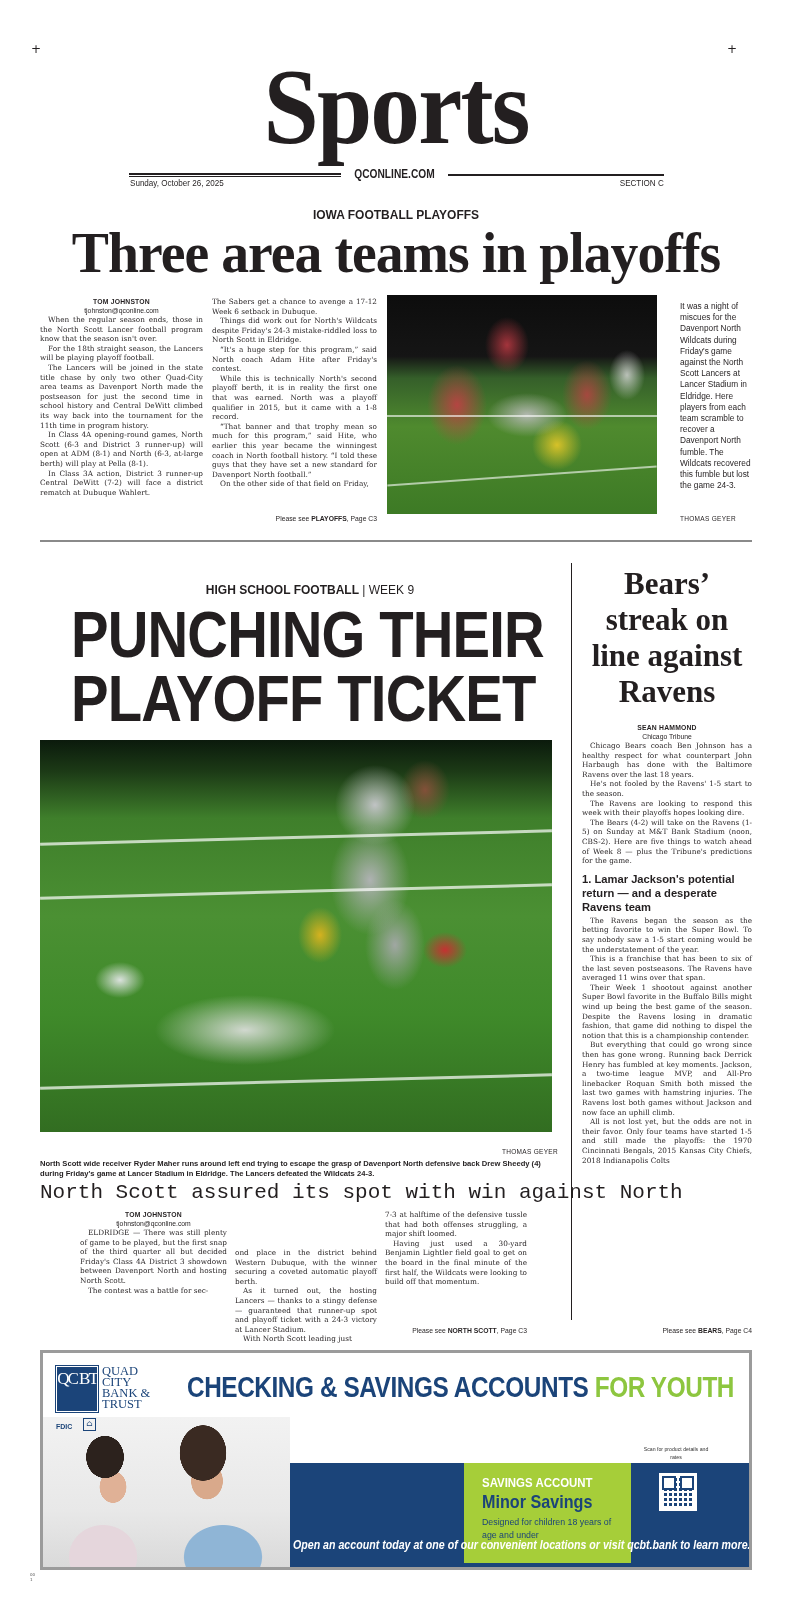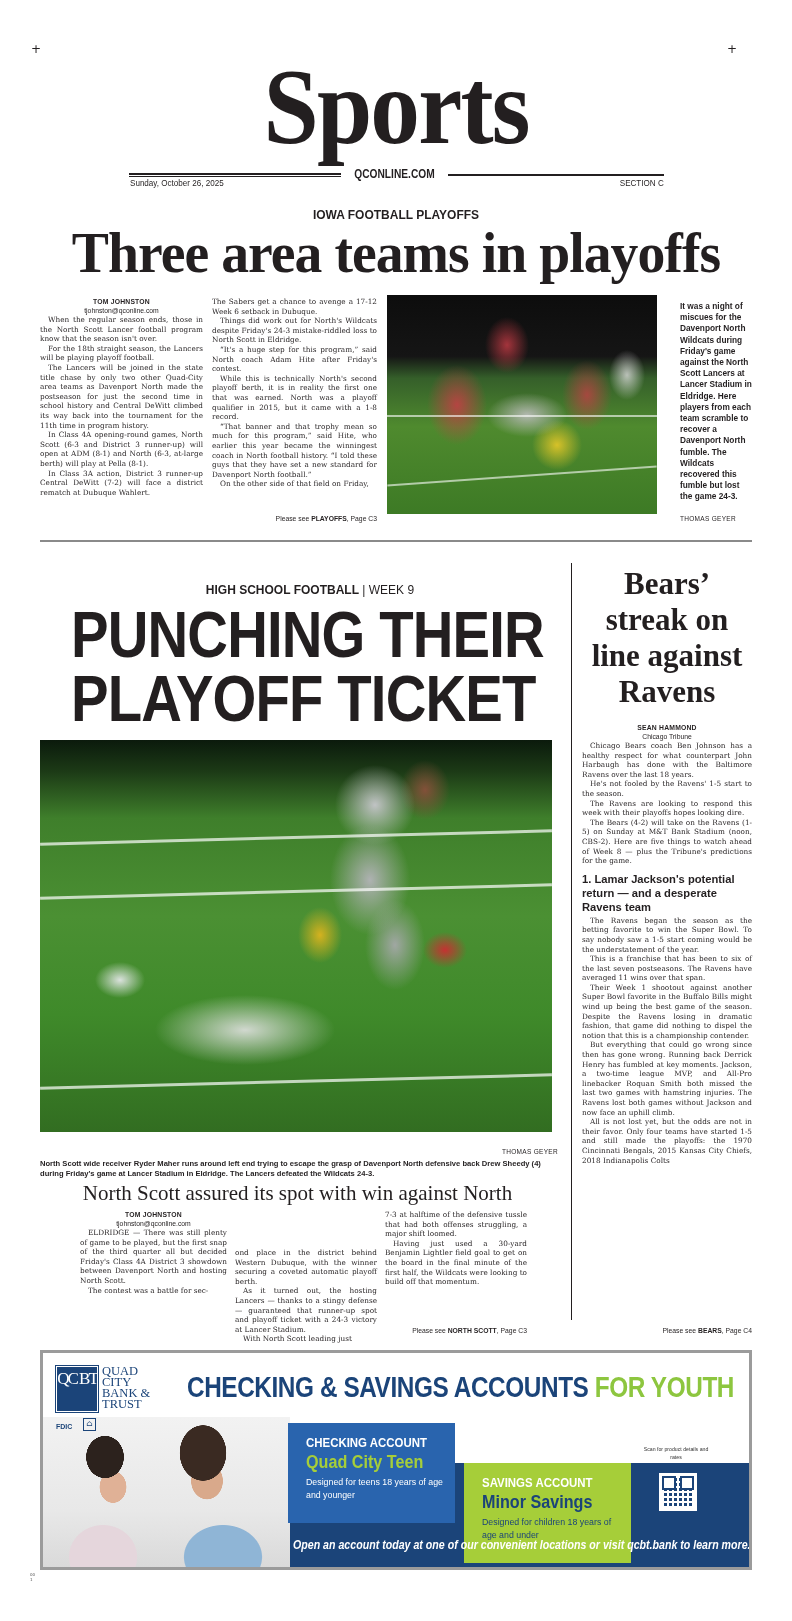--- a/index.html
+++ b/index.html
@@ -36,21 +36,21 @@
       radial-gradient(ellipse 40px 22px at 140px 120px, rgba(190,190,190,0.9), transparent),
       radial-gradient(ellipse 30px 40px at 70px 110px, rgba(200,60,70,0.85), transparent),
       radial-gradient(ellipse 25px 35px at 200px 100px, rgba(200,60,70,0.75), transparent),
       radial-gradient(ellipse 25px 25px at 170px 150px, rgba(230,200,40,0.9), transparent),
       radial-gradient(ellipse 22px 28px at 120px 50px, rgba(200,60,70,0.8), transparent),
       radial-gradient(ellipse 18px 25px at 240px 80px, rgba(220,220,220,0.8), transparent),
       linear-gradient(to bottom, #0d0d0d 0%, #151515 28%, #355f2a 38%, #4f8a2e 60%, #3d7a25 100%);
   }
   .photo-top .yard { position: absolute; left: 0; width: 100%; height: 2px; background: rgba(255,255,255,0.6); }
 
-  .cap-side { position: absolute; left: 680px; top: 301px; width: 72px; font-family: "Liberation Sans", sans-serif; font-weight: bold; font-size: 8.3px; line-height: 11.2px; color: #231f20; }
+  .cap-side { position: absolute; left: 680px; top: 301px; width: 72px; font-family: "Liberation Sans", sans-serif; font-weight: normal; font-size: 8.3px; line-height: 11.2px; color: #231f20; }
   .credit { position: absolute; font-family: "Liberation Sans", sans-serif; font-size: 6.5px; letter-spacing: 0.3px; color: #231f20; }
 
   .hrule { position: absolute; left: 40px; width: 712px; height: 2px; background: #8a8a8a; top: 540px; }
   .vrule { position: absolute; left: 571px; top: 563px; width: 1px; height: 757px; background: #231f20; }
 
   
   .kicker2 { position: absolute; left: 40px; width: 518px; top: 583px; text-align: center; font-family: "Liberation Sans", sans-serif; font-size: 12px; }
   .kicker2 b { font-weight: bold; padding-left: 22px; }
   .hed-block { position: absolute; left: 40px; width: 518px; text-align: center; font-family: "Liberation Sans", sans-serif; font-weight: bold; font-size: 64px; line-height: 70px; letter-spacing: -1px; transform: scaleX(0.88); color: #231f20; white-space: nowrap; }
 
@@ -63,21 +63,21 @@
       radial-gradient(ellipse 22px 18px at 405px 210px, rgba(210,40,50,0.9), transparent),
       radial-gradient(ellipse 90px 35px at 205px 290px, rgba(225,225,225,0.9), transparent),
       radial-gradient(ellipse 22px 28px at 280px 195px, rgba(220,180,30,0.95), transparent),
       radial-gradient(ellipse 25px 18px at 80px 240px, rgba(235,235,240,0.9), transparent),
       linear-gradient(to bottom, #0b1a0c 0%, #1c3a16 8%, #3f7f2b 20%, #4b9033 45%, #3f8a2a 70%, #326d21 100%);
   }
   .photo-main .yard { position: absolute; height: 3px; background: rgba(255,255,255,0.7); transform: rotate(-1.5deg); }
 
   .cap-main { position: absolute; left: 40px; top: 1159px; width: 515px; font-family: "Liberation Sans", sans-serif; font-weight: bold; font-size: 7.6px; line-height: 10px; color: #231f20; }
 
-  .subhed { position: absolute; left: 40px; width: 515px; top: 1181px; text-align: center; font-family: Liberation Serif, serif; font-size: 21px; line-height: 24px; color: #231f20; white-space: nowrap; }
+  .subhed { position: absolute; left: 40px; width: 515px; top: 1181px; text-align: center; font-family: Liberation Mono, monospace; font-size: 21px; line-height: 24px; color: #231f20; white-space: nowrap; }
 
   
   .rail-hed { position: absolute; left: 582px; width: 170px; top: 566px; text-align: center; font-family: "Liberation Serif", serif; font-weight: bold; font-size: 31px; line-height: 36px; color: #231f20; }
   .rail-sub { font-family: "Liberation Sans", sans-serif; font-weight: bold; font-size: 11.2px; line-height: 14px; margin: 6px 0 2px 0; text-indent: 0 !important; text-align: left; }
 
   
   .ad { position: absolute; left: 40px; top: 1350px; width: 712px; height: 220px; border: 3px solid #9b9b9b; background: #ffffff; overflow: hidden; }
   .ad-band { position: absolute; left: 0; top: 110px; width: 100%; height: 110px; background: #1b4479; }
   .ad-logo-box { position: absolute; left: 13px; top: 13px; width: 42px; height: 46px; background: #1b4479; border: 1px solid #fff; outline: 1px solid #1b4479; color: #fff; font-family: "Liberation Serif", serif; font-size: 17px; line-height: 20px; text-align: center; padding-top: 2px; letter-spacing: -2px; }
   .ad-logo-text { position: absolute; left: 59px; top: 13px; font-family: "Liberation Serif", serif; font-size: 12.5px; line-height: 11px; color: #1b4479; }
@@ -233,25 +233,20 @@
     <div>QUAD</div>
     <div>CITY</div>
     <div>BANK &amp;</div>
     <div>TRUST</div>
   </div>
   <div class="ad-fdic">FDIC</div>
   <div class="ad-housing">⌂</div>
   <div class="ad-headline">
     <span>CHECKING &amp; SAVINGS ACCOUNTS </span><span class="green">FOR YOUTH</span>
   </div>
-  <div class="ad-card blue">
-    <div class="type">CHECKING ACCOUNT</div>
-    <div class="prod">Quad City Teen</div>
-    <div class="desc">Designed for teens 18 years of age and younger</div>
-  </div>
   <div class="ad-card green">
     <div class="type">SAVINGS ACCOUNT</div>
     <div class="prod">Minor Savings</div>
     <div class="desc">Designed for children 18 years of age and under</div>
   </div>
   <div class="ad-scan">Scan for product details and rates</div>
   <div class="ad-qr"></div>
   <div class="ad-cta">Open an account today at one of our convenient locations or visit qcbt.bank to learn more.</div>
 </div>
 

